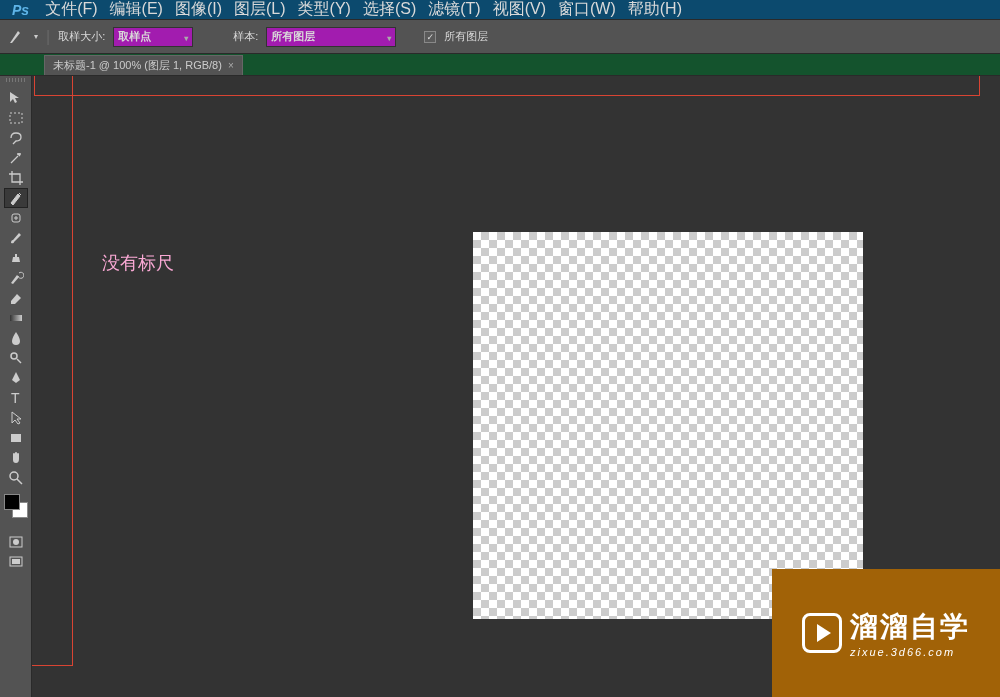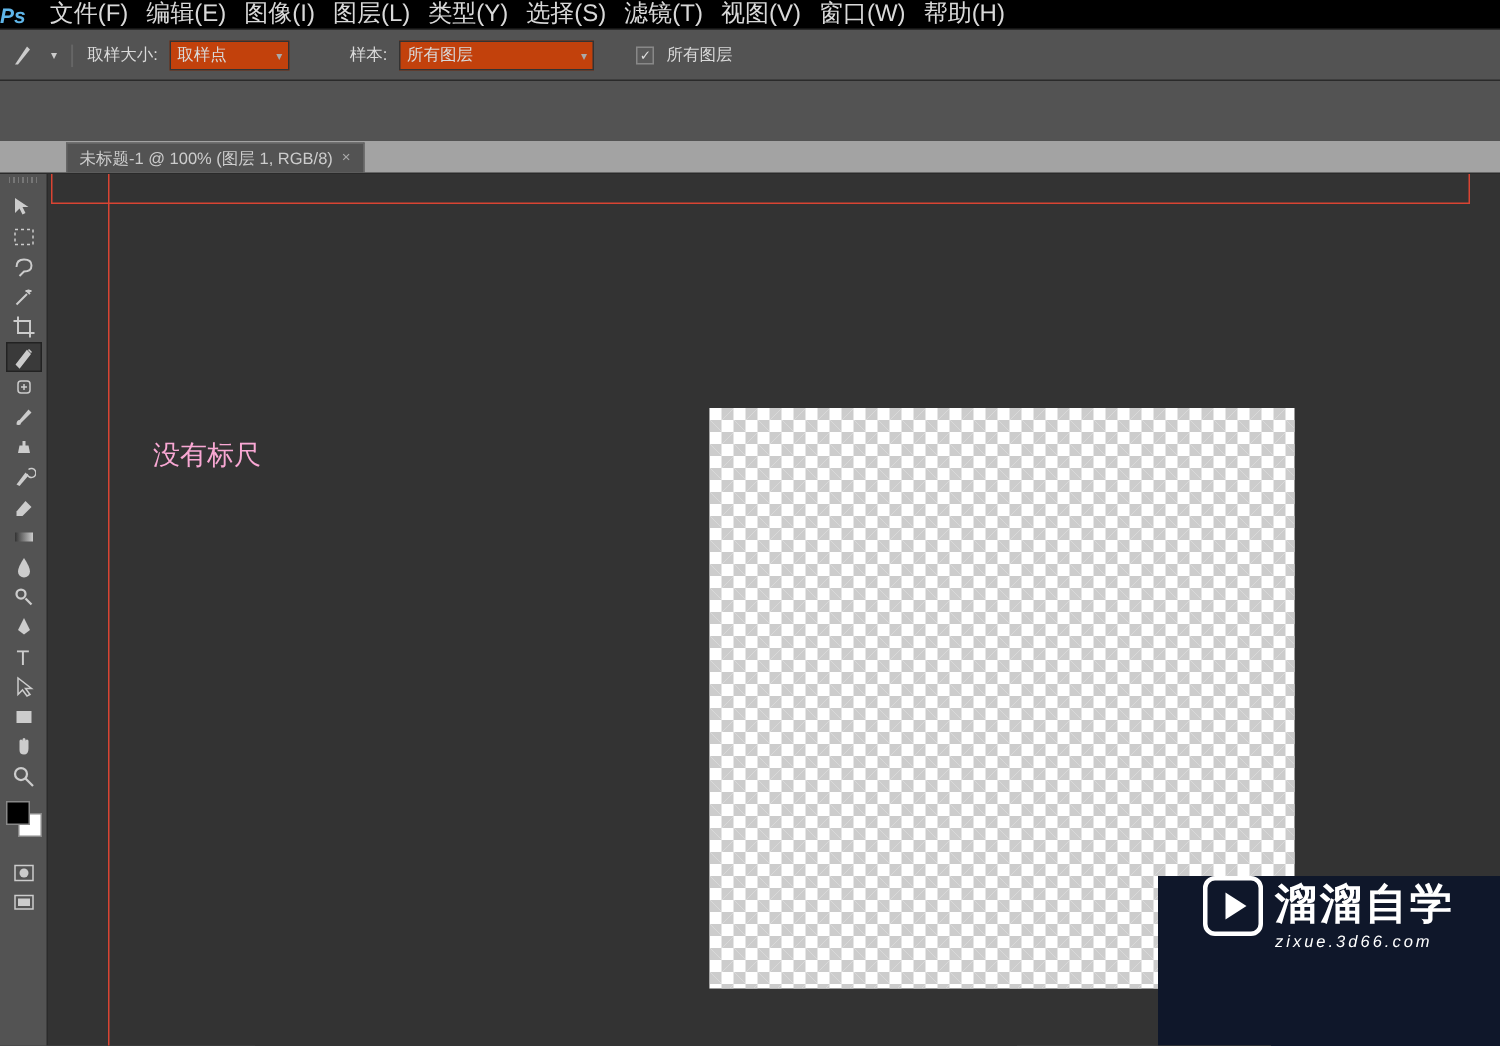--- a/index.html
+++ b/index.html
@@ -1,32 +1,32 @@
 <!DOCTYPE html>
 <html><head>
 <meta charset="utf-8">
 <style>
 * { margin: 0; padding: 0; box-sizing: border-box; font-family: "Microsoft YaHei", sans-serif; }
 body { background: #535353; width: 1000px; height: 697px; overflow: hidden; position: relative; }
 
-.menu-bar { background: #000000; height: 20px; display: flex; align-items: center; padding-left: 0; border-bottom: 1px solid #2a2a2a; }
+.menu-bar { background: #0c4a6e; height: 20px; display: flex; align-items: center; padding-left: 12px; border-bottom: 1px solid #2a2a2a; }
 .ps-logo { color: #5fb5e8; font-weight: bold; font-size: 14px; margin-right: 10px; font-style: italic; }
 .menu-item { color: #d9d9d9; font-size: 16px; padding: 2px 6px; cursor: pointer; }
 
 .options-bar { background: #535353; height: 34px; display: flex; align-items: center; padding-left: 8px; border-bottom: 1px solid #2a2a2a; gap: 8px; }
 .tool-indicator { width: 16px; height: 16px; position: relative; }
 .tool-indicator svg { width: 100%; height: 100%; }
 .dropdown-arrow { color: #ccc; font-size: 8px; margin-left: 2px; }
 .option-label { color: #d9d9d9; font-size: 11px; }
-.option-select { background: #c2410c; border: 1px solid #333; color: #d9d9d9; font-size: 11px; height: 20px; padding: 0 4px; display: flex; align-items: center; justify-content: space-between; }
+.option-select { background: #a21caf; border: 1px solid #333; color: #d9d9d9; font-size: 11px; height: 20px; padding: 0 4px; display: flex; align-items: center; justify-content: space-between; font-weight: bold; }
 .select-sample-size { width: 80px; }
 .select-sample { width: 130px; }
 .checkbox { width: 12px; height: 12px; border: 1px solid #888; background: #5a5a5a; display: inline-flex; align-items: center; justify-content: center; color: #ddd; font-size: 9px; }
 
-.tab-bar { background: #a3a3a3; height: 22px; display: flex; align-items: center; padding-left: 44px; border-bottom: 1px solid #2a2a2a; margin-top: 40px; }
+.tab-bar { background: #14532d; height: 22px; display: flex; align-items: center; padding-left: 44px; border-bottom: 1px solid #2a2a2a; }
 .tab { background: #535353; height: 20px; padding: 0 8px; display: flex; align-items: center; gap: 6px; font-size: 11px; color: #ccc; border: 1px solid #666; border-bottom: none; }
 .tab-close { color: #aaa; font-size: 10px; cursor: pointer; }
 
 .main-area { display: flex; height: calc(697px - 76px); }
 
 .toolbox { width: 32px; background: #535353; border-right: 1px solid #2a2a2a; display: flex; flex-direction: column; align-items: center; padding-top: 2px; gap: 0; }
 .toolbox-header { width: 100%; height: 10px; display: flex; justify-content: center; }
 .toolbox-header-grip { width: 20px; height: 4px; background: repeating-linear-gradient(90deg, #777 0 1px, transparent 1px 3px); }
 .tool-btn { width: 24px; height: 20px; display: flex; align-items: center; justify-content: center; cursor: pointer; color: #d9d9d9; position: relative; }
 .tool-btn.active { background: #3a3a3a; border: 1px solid #222; }
@@ -50,23 +50,23 @@
   background-position: 0 0, 0 8px, 8px -8px, -8px 0;
   background-color: #fff;
 }
 
 .annotation-rect-h { position: absolute; border: 1px solid #d94433; left: 2px; top: -10px; width: 946px; height: 30px; pointer-events: none; }
 .annotation-rect-v { position: absolute; border: 1px solid #d94433; left: -7px; top: -10px; width: 48px; height: 600px; pointer-events: none; }
 .annotation-text { position: absolute; color: #f9a8d4; font-size: 18px; left: 70px; top: 175px; }
 
 .watermark {
   position: absolute; right: 0; bottom: 0;
-  width: 228px; height: 113px;
-  background: #0f172a;
-  display: flex; justify-content: center;
+  width: 228px; height: 128px;
+  background: #a16207;
+  display: flex; align-items: center; justify-content: center;
   gap: 8px;
 }
 .watermark-icon { width: 40px; height: 40px; border: 3px solid #fff; border-radius: 8px; display: flex; align-items: center; justify-content: center; }
 .watermark-play { width: 0; height: 0; border-left: 14px solid #fff; border-top: 9px solid transparent; border-bottom: 9px solid transparent; margin-left: 3px; }
 .watermark-text { color: #fff; }
 .watermark-title { font-size: 28px; font-weight: bold; letter-spacing: 2px; }
 .watermark-sub { font-size: 11px; letter-spacing: 2px; font-style: italic; }
 
 .caret-down::after { content: "▾"; font-size: 8px; color: #aaa; margin-left: 3px; }
 </style>

